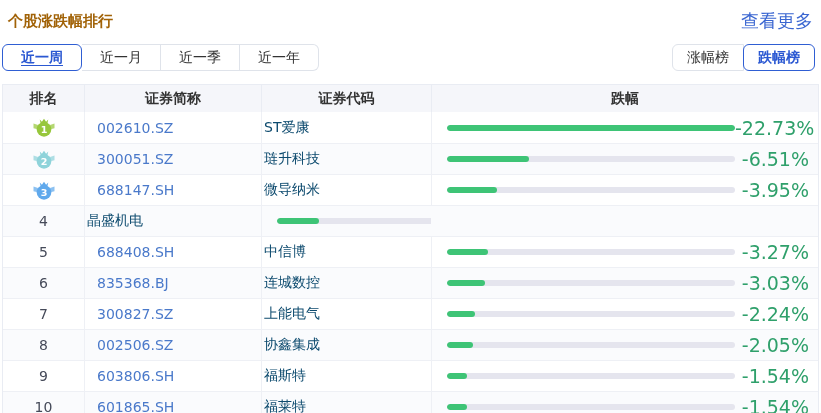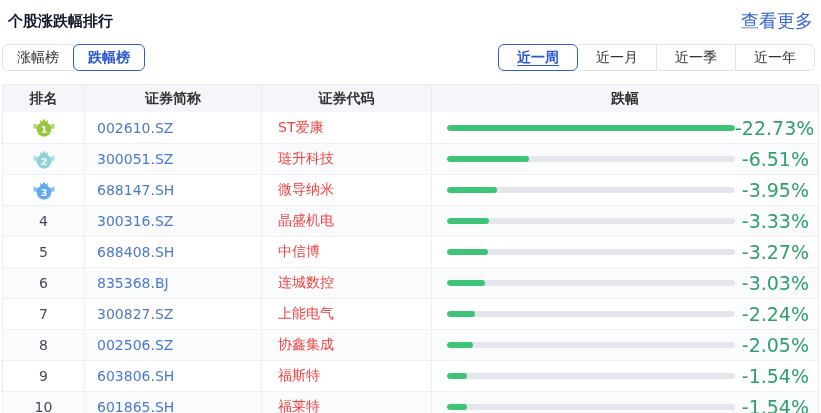--- a/index.html
+++ b/index.html
@@ -5,21 +5,21 @@
   * { box-sizing: border-box; margin: 0; padding: 0; }
   html,body { background:#fff; }
   body {
     font-family: "DejaVu Sans", "Liberation Sans", sans-serif;
     width: 821px; height: 413px; overflow: hidden;
   }
   .widget { width: 821px; height: 413px; position: relative; background:#fff; }
 
   
   .page-header { display:flex; justify-content:space-between; align-items:center; padding: 9px 8px 0 8px; }
-  .page-title { font-size:15px; font-weight:bold; color:#0f172a; }
+  .page-title { font-size:15px; font-weight:bold; color:#a16207; }
   .more-link { font-size:18px; color:#3a66d1; cursor:pointer; }
 
   
   .controls { display:flex; justify-content:space-between; align-items:center; margin: 11px 6px 0 2px; }
   .seg-group { display:flex; }
   .seg-item {
     font-size:14px; color:#333; padding:4px 18px; line-height:17px;
     border:1px solid #dfe3ea; border-left:none; cursor:pointer; background:#fff;
     white-space:nowrap;
   }
@@ -40,47 +40,47 @@
   }
   .t-row { display:grid; grid-template-columns: 81px 177px 170px 1fr; height:31px; }
   .t-row + .t-row { border-top:1px solid #eef0f5; }
   .t-row.head { height:27px; background:#f5f6fa; border-top:none; }
   .t-row.striped { background:#fafbfd; }
   .t-cell { display:flex; align-items:center; overflow:hidden; }
   .t-cell + .t-cell { border-left:1px solid #eef0f5; }
   .head .t-cell { justify-content:center; font-weight:bold; color:#333; border-left-color:#e9ecf3; }
   .cell-rank { justify-content:center; color:#454a59; }
   .cell-code { padding-left:12px; color:#4a79ca; cursor:pointer; }
-  .cell-name { padding-left:16px;  color:#ef4444; cursor:pointer; }
+  .cell-name { padding-left:2px;  color:#0c4a6e; cursor:pointer; }
   .cell-bar  { padding-left:15px; padding-right:9px; }
   .bar-track { width:288px; height:6px; background:#e5e5ee; border-radius:3px; overflow:hidden; flex:0 0 auto; }
   .bar-fill  { height:6px; background:#3ec476; border-radius:3px; }
   .pct { flex:1 1 auto; text-align:right; color:#2fa06b; font-size:19px; }
   .medal { display:flex; align-items:center; justify-content:center; }
 </style>
 </head>
 <body>
 
 <div class="widget">
 
   <div class="page-header">
     <div class="page-title">个股涨跌幅排行</div>
     <div class="more-link">查看更多</div>
   </div>
 
   <div class="controls">
-    <div class="seg-group toggle-group">
-      <div class="seg-item">涨幅榜</div>
-      <div class="seg-item selected">跌幅榜</div>
-    </div>
     <div class="seg-group period-group">
       <div class="seg-item selected underlined">近一周</div>
       <div class="seg-item">近一月</div>
       <div class="seg-item">近一季</div>
       <div class="seg-item">近一年</div>
+    </div>
+    <div class="seg-group toggle-group">
+      <div class="seg-item">涨幅榜</div>
+      <div class="seg-item selected">跌幅榜</div>
     </div>
   </div>
 
   <div class="rank-table">
     <div class="t-row head">
       <div class="t-cell">排名</div>
       <div class="t-cell">证券简称</div>
       <div class="t-cell">证券代码</div>
       <div class="t-cell">跌幅</div>
     </div>
@@ -143,21 +143,20 @@
           <div class="t-cell cell-name">微导纳米</div>
           <div class="t-cell cell-bar">
             <div class="bar-track">
               <div class="bar-fill" style="width: 17.38%;"></div>
             </div>
             <div class="pct">-3.95%</div>
           </div>
         </div>
         <div class="t-row striped">
           <div class="t-cell cell-rank">4</div>
-          <div class="t-cell cell-code">300316.SZ</div>
           <div class="t-cell cell-name">晶盛机电</div>
           <div class="t-cell cell-bar">
             <div class="bar-track">
               <div class="bar-fill" style="width: 14.65%;"></div>
             </div>
             <div class="pct">-3.33%</div>
           </div>
         </div>
         <div class="t-row">
           <div class="t-cell cell-rank">5</div>

